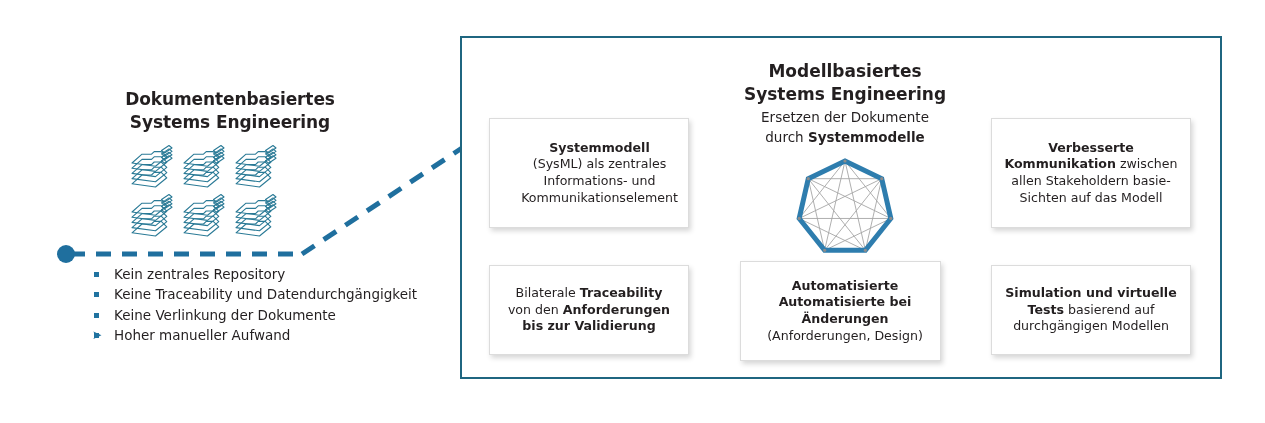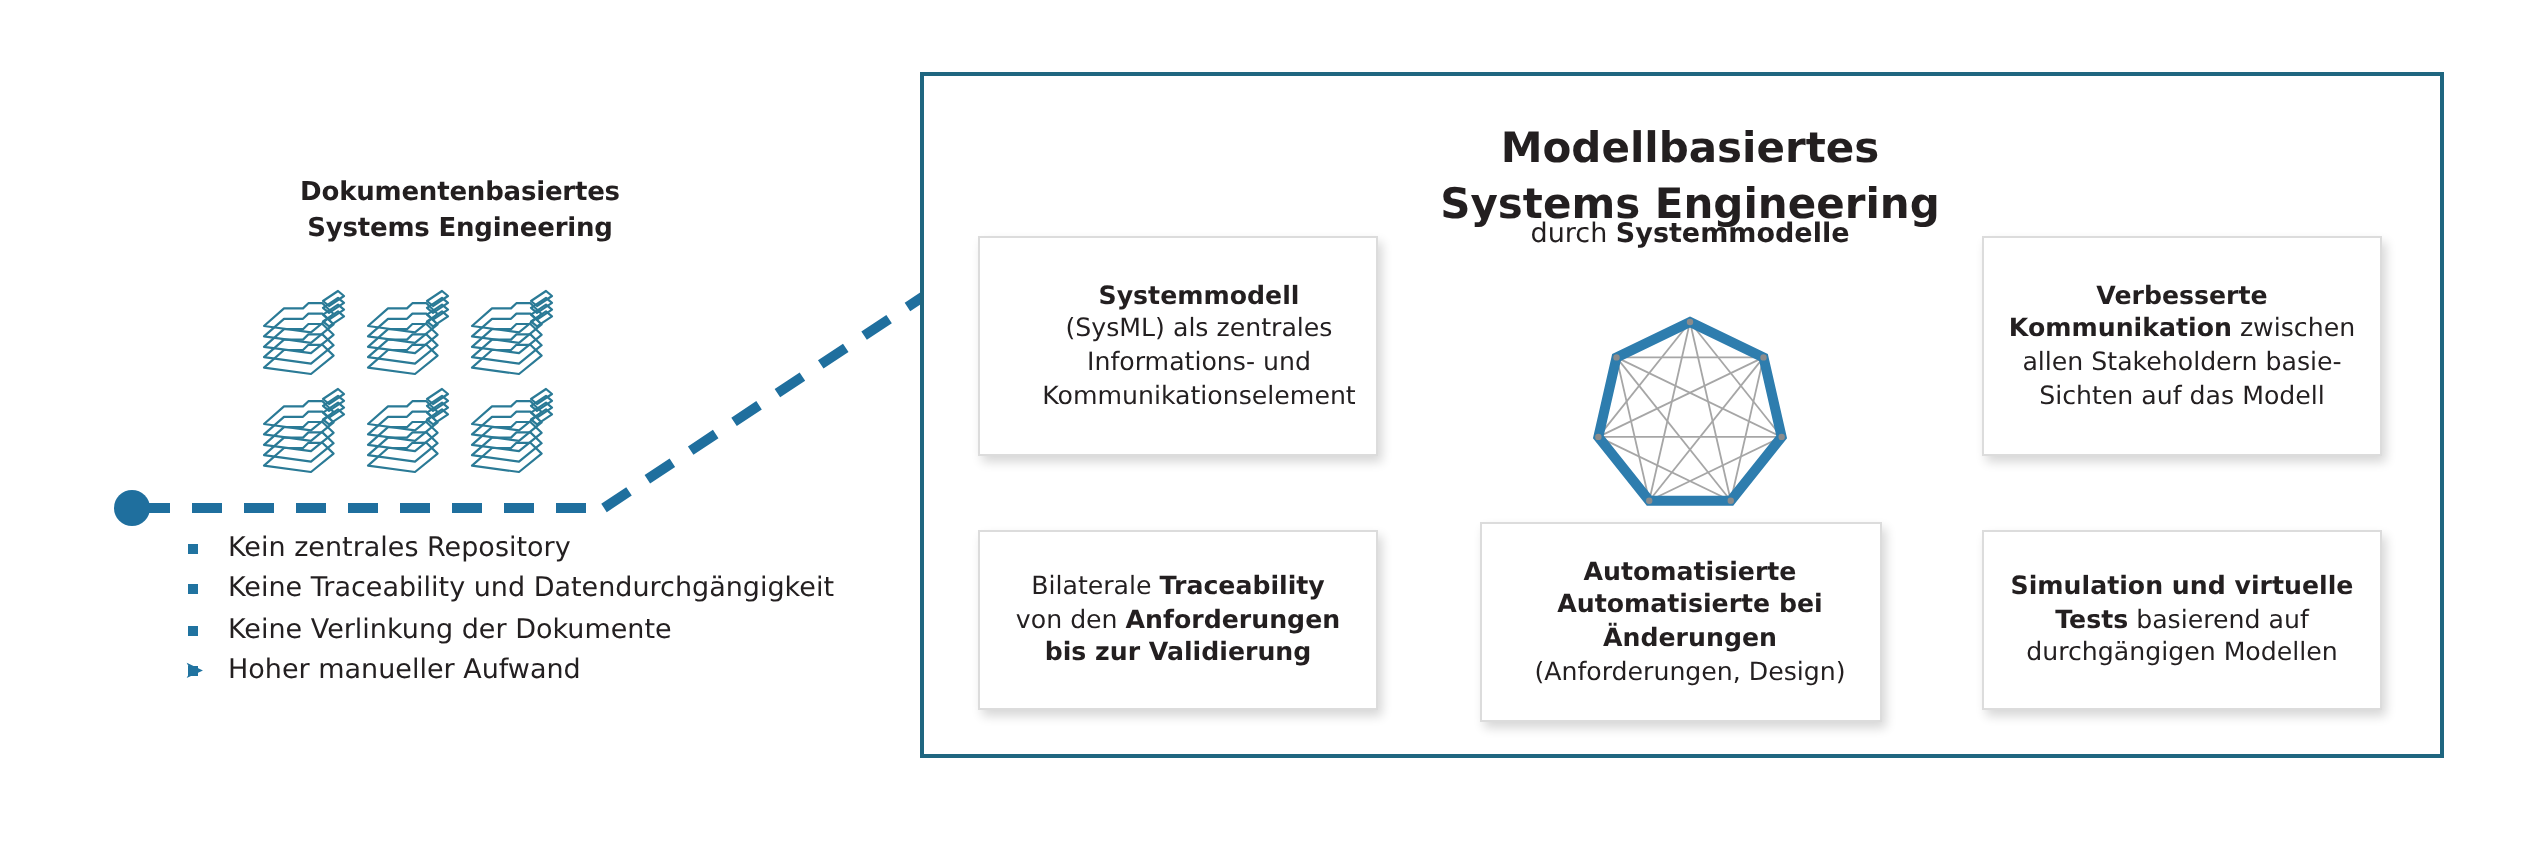--- a/index.html
+++ b/index.html
@@ -16,21 +16,21 @@
     overflow: hidden;
   }
 
   
   #left-title {
     position: absolute;
     left: 60px;
     top: 88px;
     width: 340px;
     text-align: center;
-    font-size: 13px;
+    font-size: 17px;
     font-weight: bold;
     line-height: 1.35;
     color: #231f20;
     letter-spacing: -0.1px;
   }
   #left-title .ln { display: block; }
 
   #doc-grid {
     position: absolute;
     left: 128px;
@@ -100,21 +100,21 @@
     box-sizing: border-box;
     background: #ffffff;
   }
 
   #panel-title {
     position: absolute;
     left: 700px;
     top: 60px;
     width: 290px;
     text-align: center;
-    font-size: 21px;
+    font-size: 17px;
     font-weight: bold;
     line-height: 1.35;
     color: #231f20;
   }
   #panel-title .ln { display: block; }
 
   #panel-subtitle {
     position: absolute;
     left: 700px;
     top: 108px;
@@ -264,20 +264,21 @@
   </ul>
 
 <div id="panel"></div>
 
 <div id="panel-title">
   <span class="ln">Modellbasiertes</span>
   <span class="ln">Systems Engineering</span>
 </div>
 
 <div id="panel-subtitle">
+  <span class="ln">Ersetzen der Dokumente</span>
   <span class="ln">
     <span>durch </span><b>Systemmodelle</b>
   </span>
 </div>
 
 <div id="heptagon-wrap"><svg viewBox="0 0 114 106" width="114" height="106">
       <g stroke="#a6a6a6" stroke-width="0.9" fill="none">
         <line x1="57.00" y1="6.00" x2="102.82" y2="63.46"></line>
         <line x1="57.00" y1="6.00" x2="77.39" y2="95.35"></line>
         <line x1="57.00" y1="6.00" x2="36.61" y2="95.35"></line>

